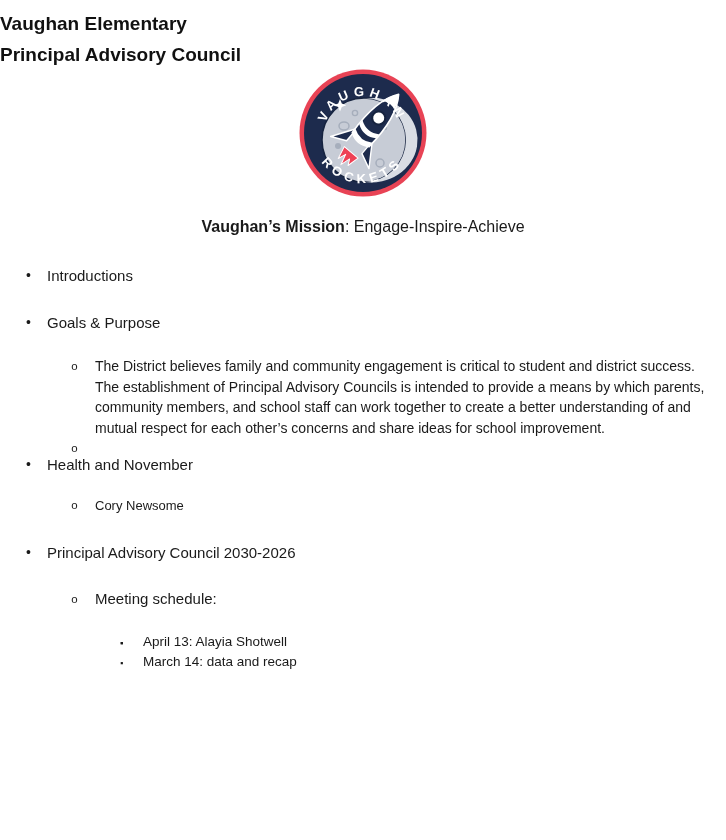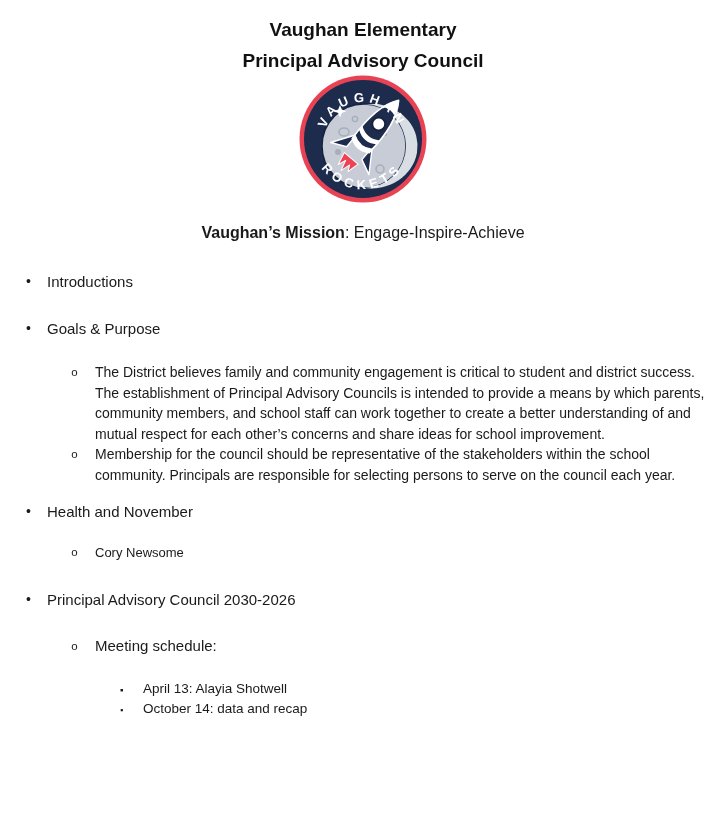--- a/index.html
+++ b/index.html
@@ -1,20 +1,20 @@
 <!DOCTYPE html>
 <html><head>
 <meta charset="utf-8">
 <style>
   * { margin:0; padding:0; box-sizing:border-box; }
   html,body { width:726px; height:840px; background:#ffffff; overflow:hidden; }
   body { font-family:"Liberation Sans", sans-serif; color:#1a1a1a; }
   .doc { position:relative; width:726px; height:840px; background:#fff; }
 
-  .title-block { padding-top:14px; text-align:center; }
+  .title-block { padding-top:8px; }
   .title { font-size:19px; font-weight:700; line-height:31px; color:#111; }
 
   .logo-row { margin-top:-2px; display:flex; justify-content:center; }
 
   .mission-block { margin:17px auto 0 auto; max-width:520px; text-align:center;
                    font-size:16px; line-height:23px; }
   .b { font-weight:700; }
 
   .agenda-heading { margin-top:35px; text-align:center; font-style:italic;
                     font-size:16px; line-height:22px; }
@@ -107,21 +107,20 @@
     <span>Goals &amp; Purpose</span>
   </div>
 
   <div class="li l2 mt-sub">
     <span class="mk">o</span>
     <span>The District believes family and community engagement is critical to student and district success. The establishment of Principal Advisory Councils is intended to provide a means by which parents, community members, and school staff can work together to create a better understanding of and mutual respect for each other’s concerns and share ideas for school improvement.</span>
   </div>
 
   <div class="li l2">
     <span class="mk">o</span>
-    <span>Membership for the council should be representative of the stakeholders within the school community. Principals are responsible for selecting persons to serve on the council each year.</span>
   </div>
 
   <div class="li l1 mt-r3">
     <span class="mk">•</span>
     <span>Health and November</span>
   </div>
 
   <div class="li l2 sm mt-sub2">
     <span class="mk">o</span>
     <span>Cory Newsome</span>
@@ -140,17 +139,17 @@
   <div class="mt-l3">
     <div class="li l3">
       <span class="mk">▪</span>
     </div>
     <div class="li l3">
       <span class="mk">▪</span>
       <span>April 13: Alayia Shotwell</span>
     </div>
     <div class="li l3">
       <span class="mk">▪</span>
-      <span>October 14: data and recap</span>
+      <span>March 14: data and recap</span>
     </div>
   </div>
 
 </div>
 
 </body></html>

